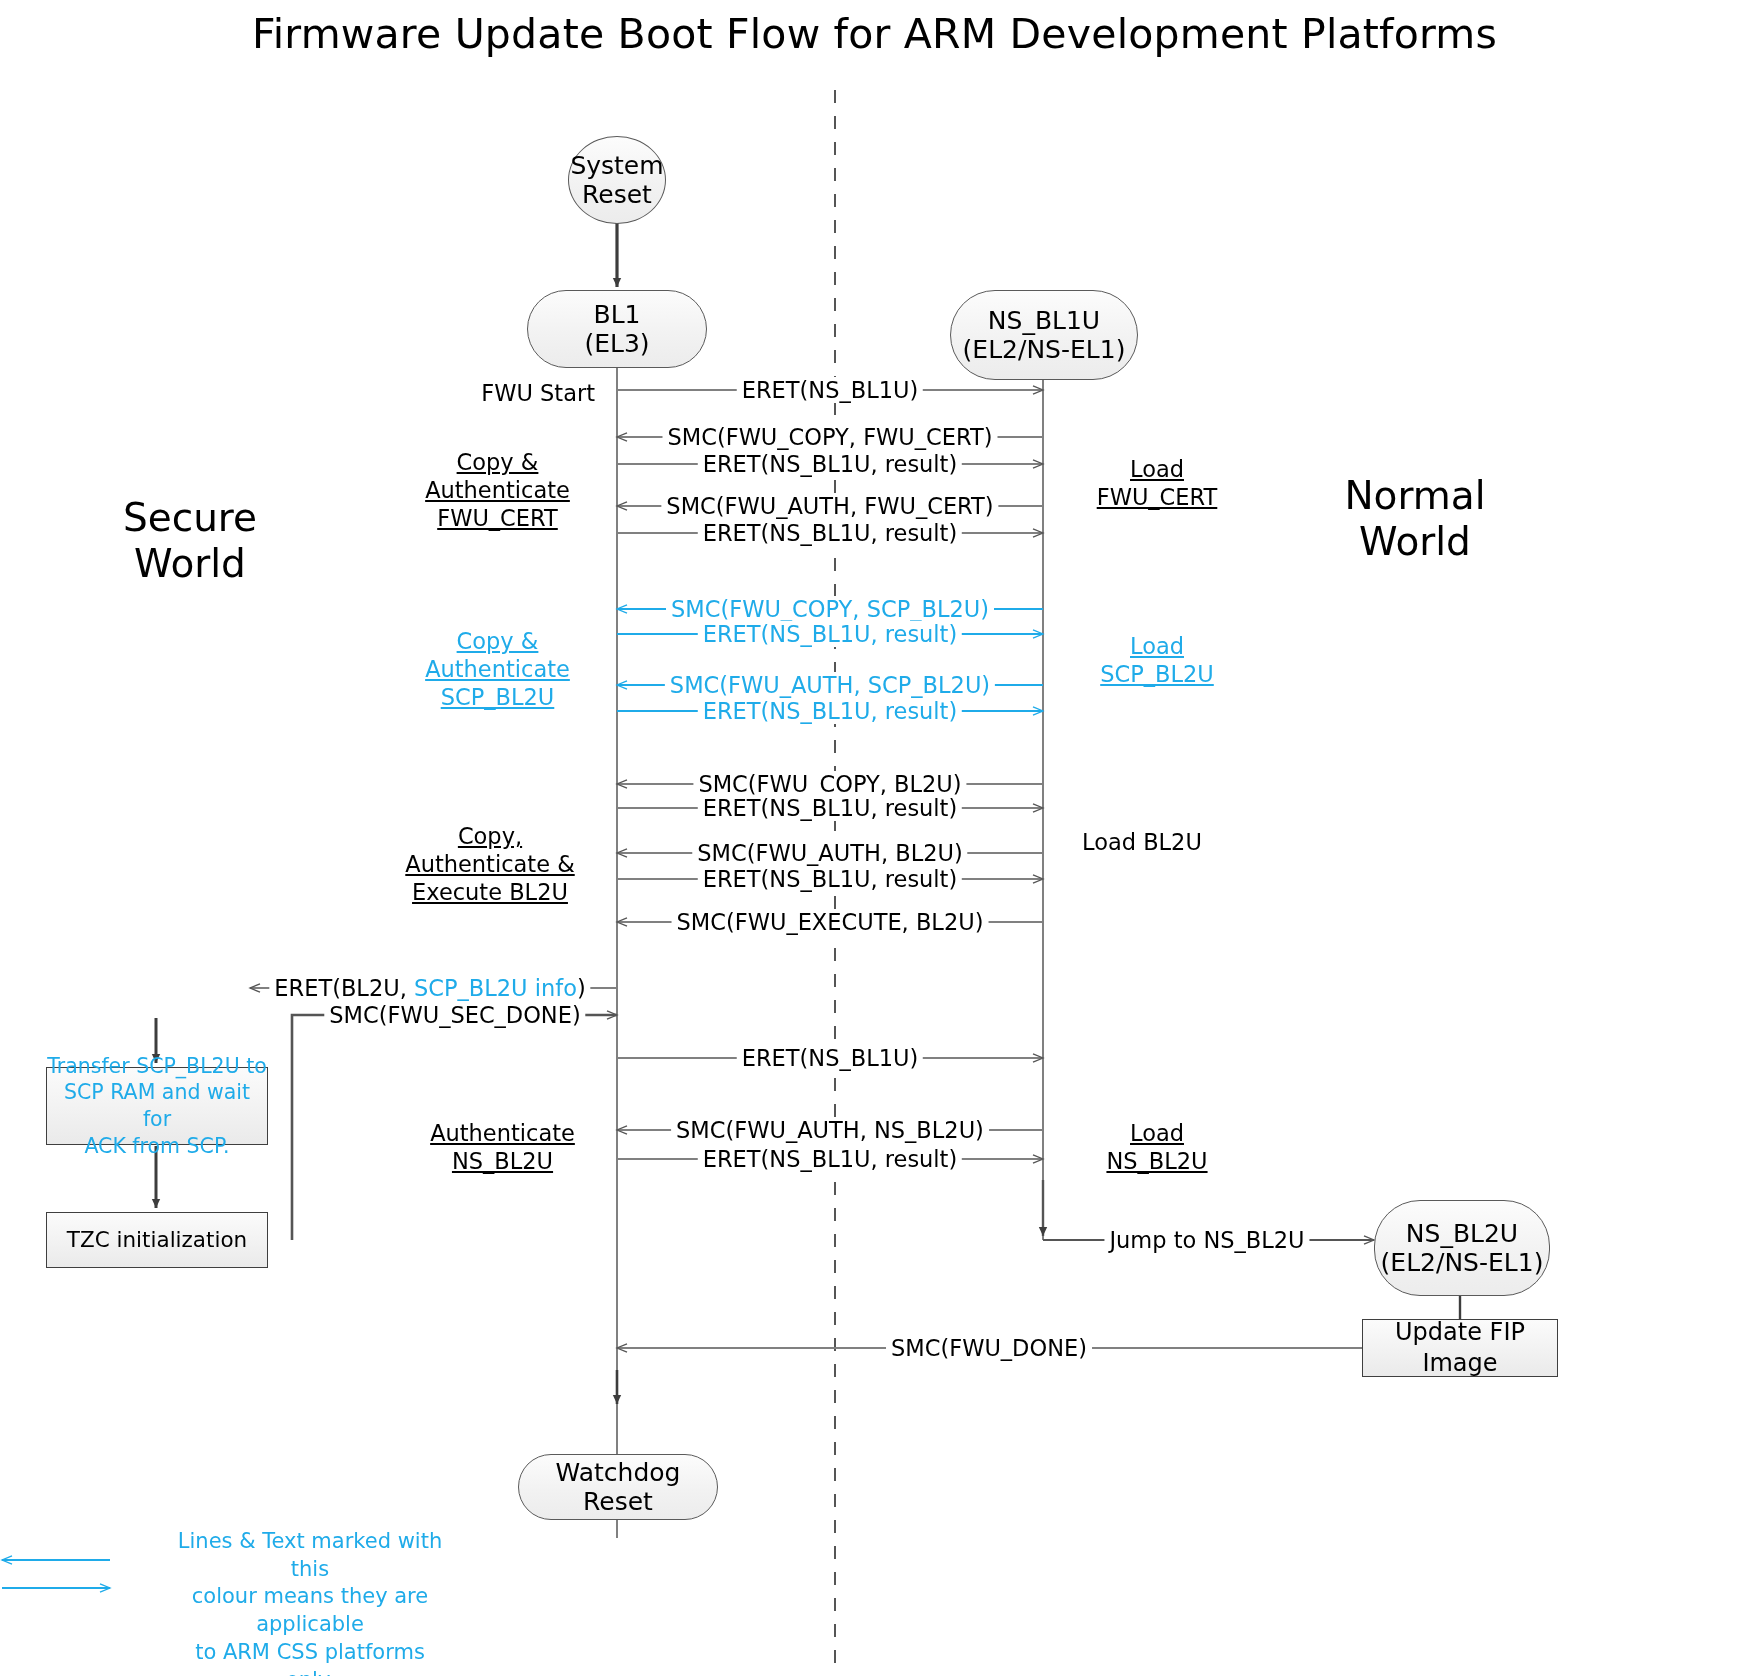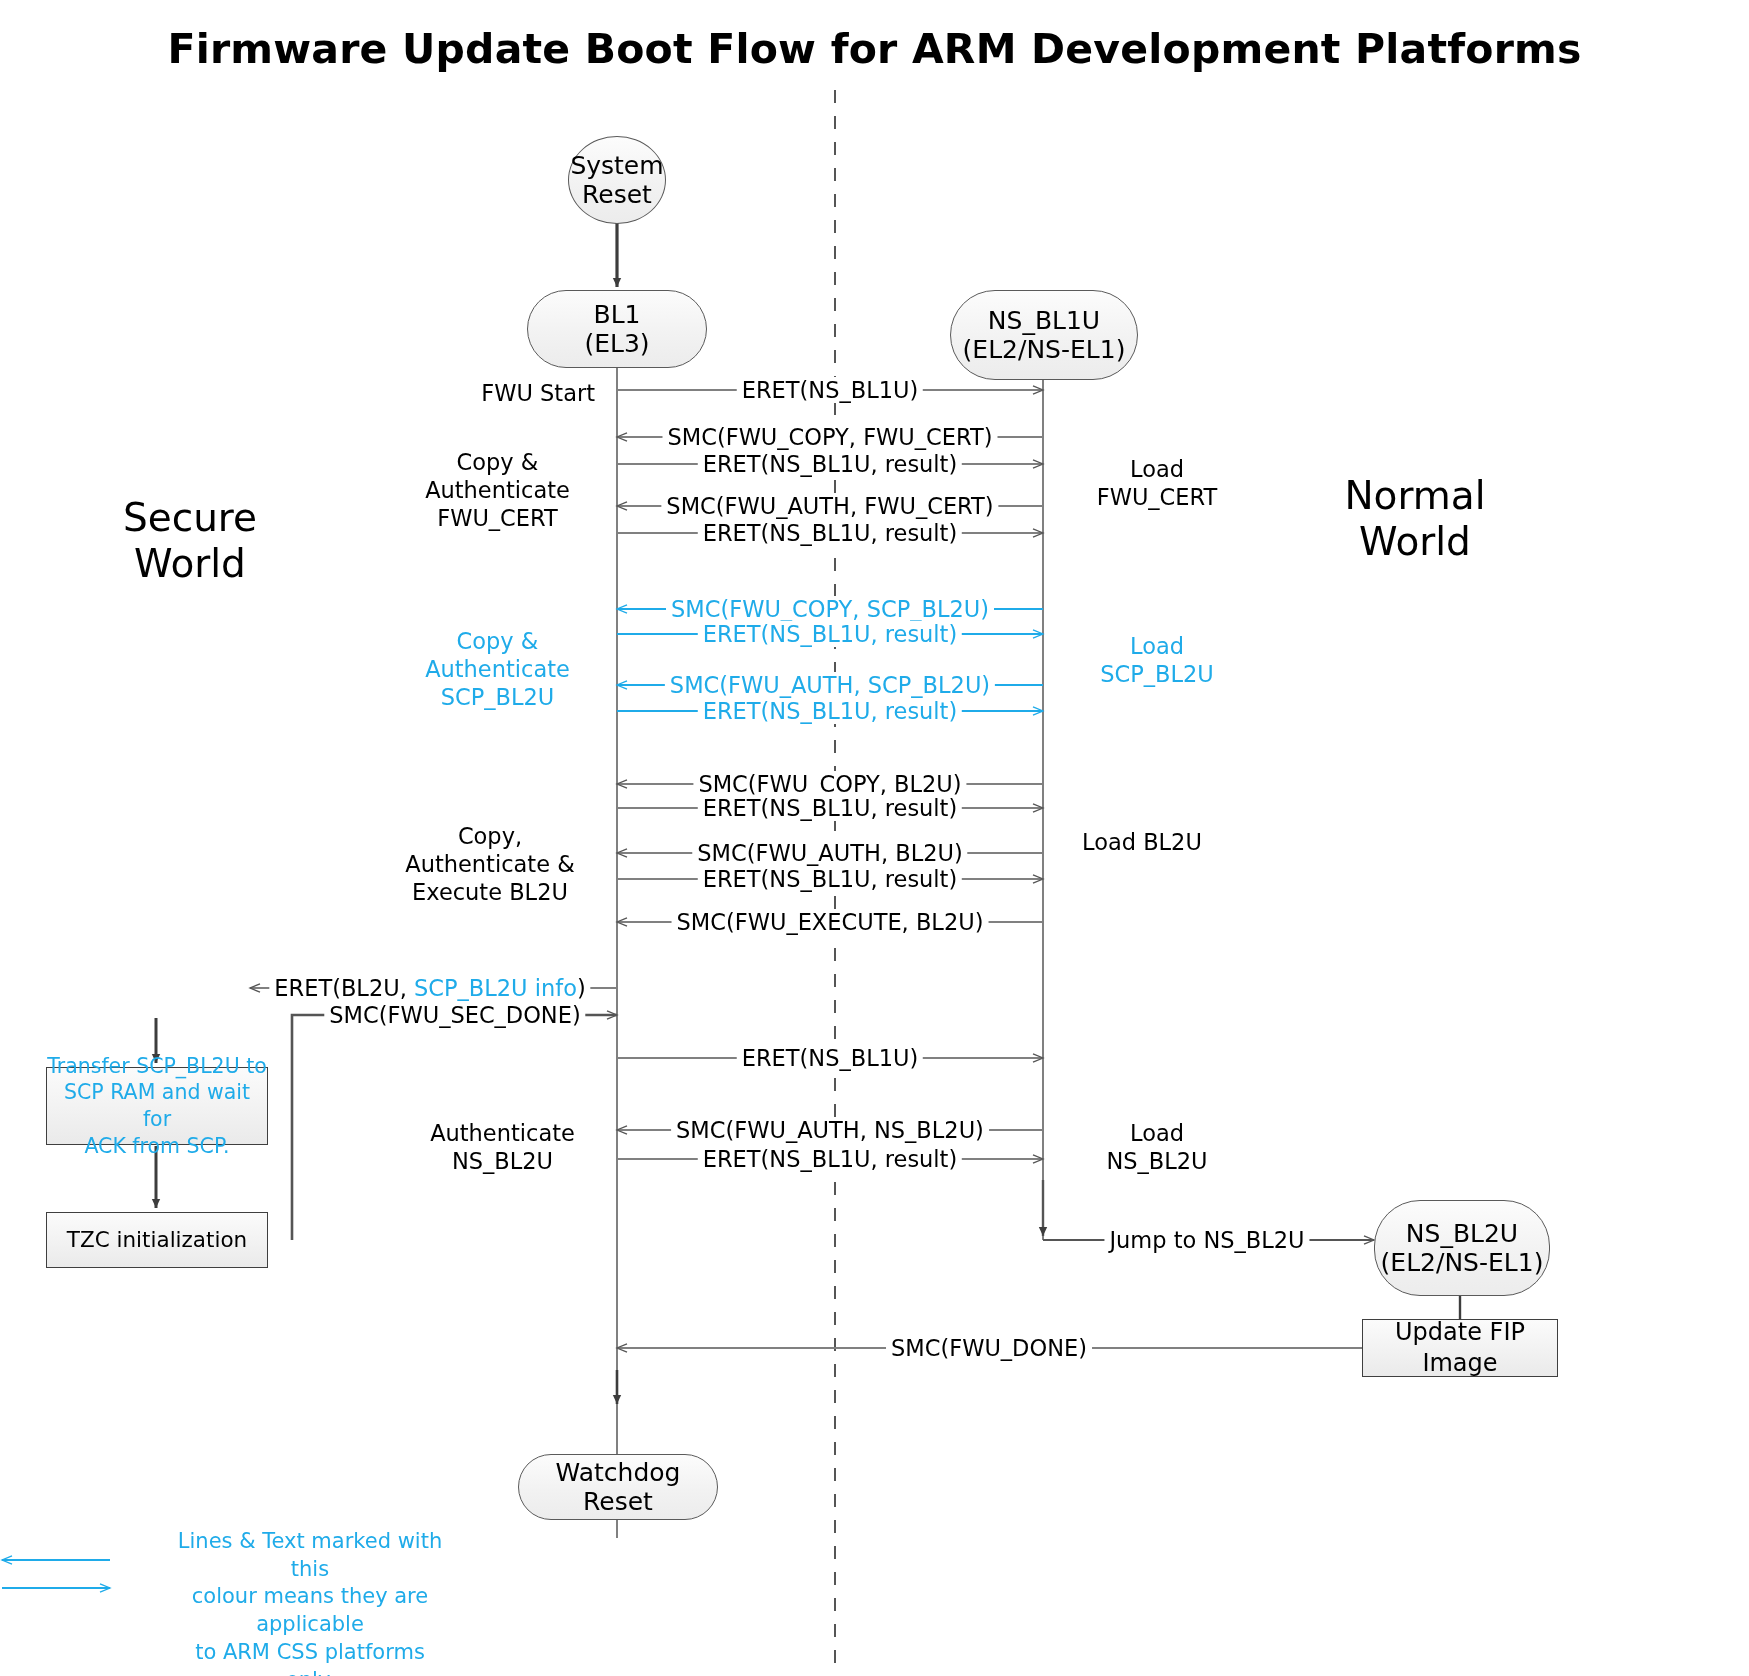--- a/index.html
+++ b/index.html
@@ -2,21 +2,21 @@
 <html><head>
 <meta charset="utf-8">
 <style>
   html,body{margin:0;padding:0;background:#ffffff;}
   body{width:1749px;height:1676px;position:relative;overflow:hidden;
        font-family:"DejaVu Sans","Liberation Sans",sans-serif;color:#000;}
   #stage{position:absolute;inset:0;}
   svg#wires{position:absolute;left:0;top:0;width:1749px;height:1676px;pointer-events:none;}
 
   .title{position:absolute;left:0;right:0;top:10px;text-align:center;
-         font-size:41px;font-weight:700;letter-spacing:.2px;color:#000;margin-top:15px;}
+         font-size:41px;font-weight:400;letter-spacing:.2px;color:#000;}
 
   .worldlbl{position:absolute;font-size:39px;line-height:1.18;text-align:center;color:#000;}
 
   
   .node{position:absolute;display:flex;align-items:center;justify-content:center;
         text-align:center;line-height:1.16;
         background:linear-gradient(180deg,#fcfcfc 0%,#f2f2f2 55%,#ececec 100%);
         border:1.6px solid #5a5a5a;box-sizing:border-box;color:#000;}
   .node.round{border-radius:46px;}
   .node.ellipse{border-radius:50%;}
@@ -24,21 +24,21 @@
   
   .notebox{position:absolute;box-sizing:border-box;
            background:linear-gradient(180deg,#fbfbfb 0%,#f1f1f1 60%,#eaeaea 100%);
            border:1.5px solid #3f3f3f;display:flex;align-items:center;justify-content:center;
            text-align:center;line-height:1.3;}
 
   
   .side{position:absolute;font-size:22.5px;line-height:1.25;color:#000;}
   .side.r{text-align:right;}
   .side.l{text-align:left;}
-  .side.c{text-align:center;}
+  .side.c{text-align:center;text-decoration:underline;}
   .cyan{color:#1FABE9;}
 
   
   .mlabel{position:absolute;transform:translate(-50%,-50%);
           background:#ffffff;padding:0 5px;white-space:nowrap;
           font-size:22.5px;color:#000;}
   .mlabel.cy{color:#1FABE9;}
 
   .legendtxt{position:absolute;font-size:21px;line-height:1.32;text-align:center;color:#1FABE9;}
 </style>

